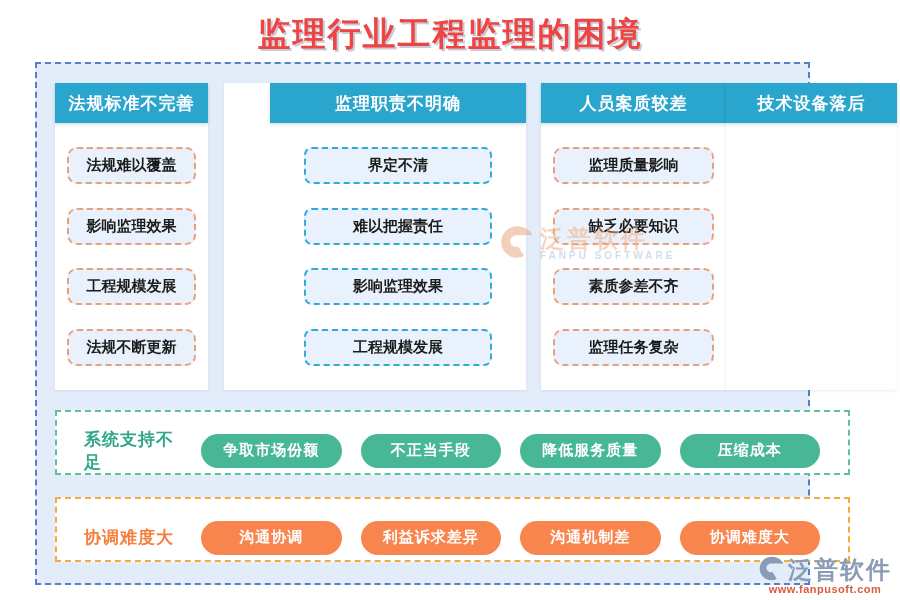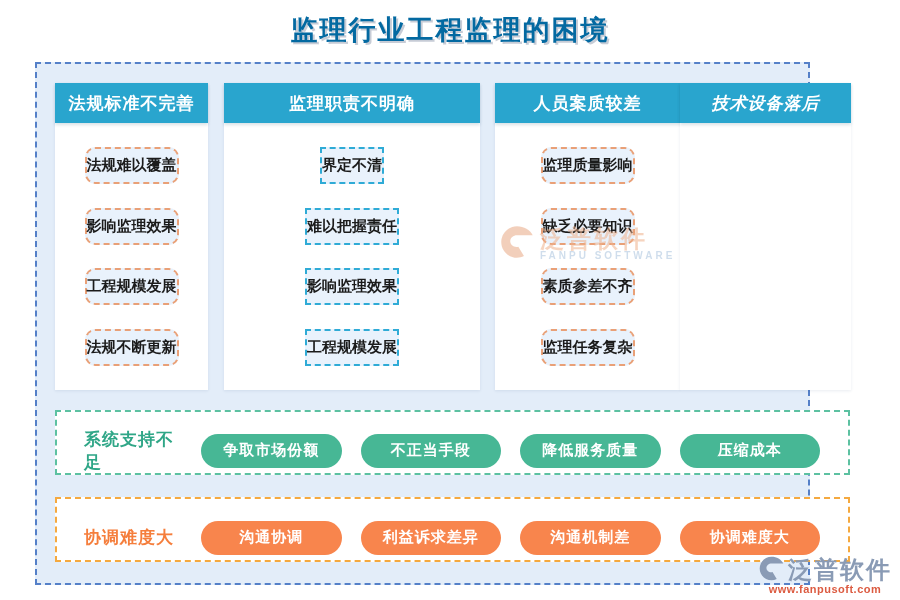--- a/index.html
+++ b/index.html
@@ -3,47 +3,47 @@
 <meta charset="utf-8">
 <style>
   html,body{margin:0;padding:0;}
   body{
     width:900px;height:600px;position:relative;overflow:hidden;
     background:#ffffff;
     font-family:"Liberation Sans","DejaVu Sans",sans-serif;
   }
   .title{
     position:absolute;top:12px;left:0;right:0;text-align:center;
-    font-size:27px;font-weight:bold;color:#0369a1;letter-spacing:2px;
+    font-size:33px;font-weight:bold;color:#ef4444;letter-spacing:2px;
     text-shadow:2px 2px 0 rgba(130,142,165,.45);
   }
   .container{
     position:absolute;left:35px;top:62px;width:775px;height:523px;
     background:#E3EDF9;border:2px dashed #5580C8;box-sizing:border-box;
   }
   
   .cols{position:absolute;left:18px;top:19px;height:307px;display:flex;}
   .col{background:#ffffff;display:flex;flex-direction:column;box-shadow:0 1px 3px rgba(40,70,120,.10);}
   .col.c1{width:153px;margin-right:16px;}
-  .col.c2{width:256px;margin-right:15px;}
+  .col.c2{width:256px;margin-right:15px;padding-left:46px;}
   .col.c3{width:185px;}
-  .col.c4{width:171px;font-style:italic;}
+  .col.c4{width:171px;}
   .col-header{
     height:40px;background:#29A5CE;color:#ffffff;
     font-size:17px;font-weight:bold;letter-spacing:1px;
     display:flex;align-items:center;justify-content:center;
     box-shadow:0 2px 3px rgba(0,60,90,.15);
   }
-  .col-body{flex:1;display:flex;flex-direction:column;justify-content:space-evenly;align-items:center;}
+  .col-body{flex:1;display:flex;flex-direction:column;justify-content:space-evenly;}
   .item{
     height:37px;display:flex;align-items:center;justify-content:center;
     font-size:15px;font-weight:bold;color:#1b1b1b;background:#E9F2FC;box-sizing:border-box;
   }
   .col.orange .item{border:2px dashed #E9A077;border-radius:10px;margin:0 12px;}
-  .col.cyan .item{border:2px dashed #2FABD6;border-radius:0;margin:0 34px;}
+  .col.cyan .item{border:2px dashed #2FABD6;border-radius:8px;margin:0 34px;}
   
   .band{
     position:absolute;left:18px;width:795px;height:65px;background:#ffffff;
     display:flex;align-items:center;box-sizing:border-box;padding:16px 28px 0 27px;
   }
   .band.green{top:346px;border:2px dashed #5CC1A1;}
   .band.orangeband{top:433px;border:2px dashed #F5A93F;}
   .band-label{font-size:17px;font-weight:bold;flex:0 0 98px;letter-spacing:1px;}
   .band.green .band-label{color:#2FA687;}
   .band.orangeband .band-label{color:#F57E3C;}

